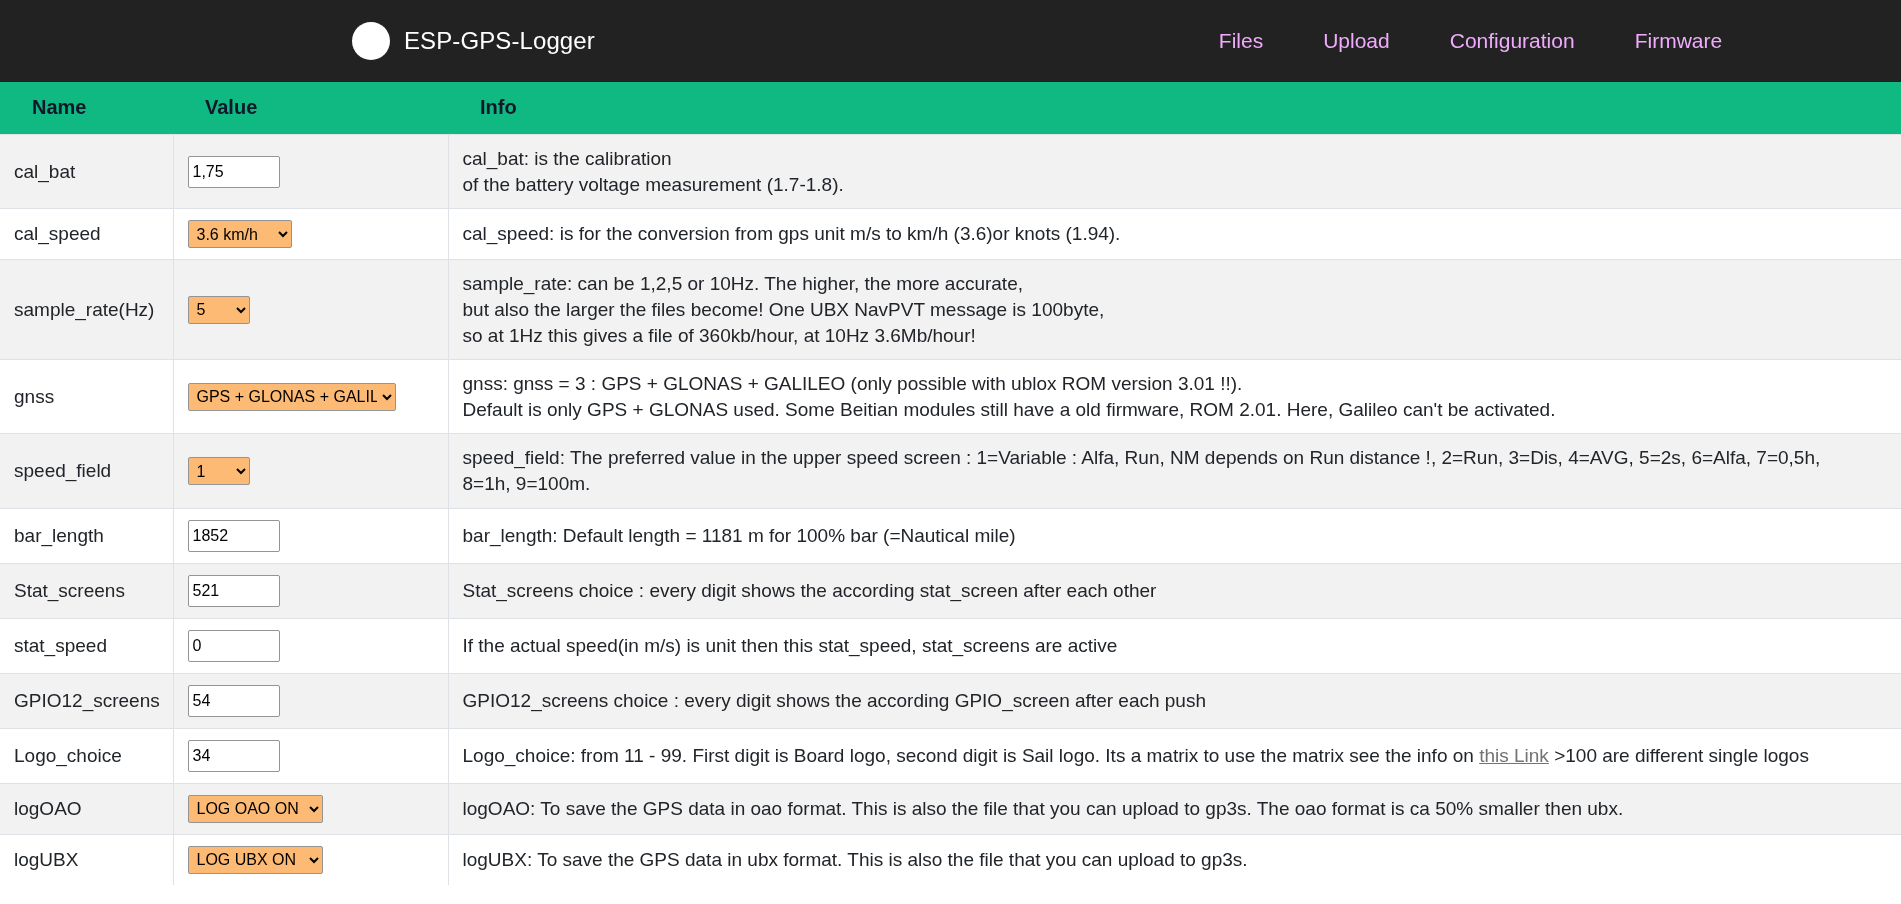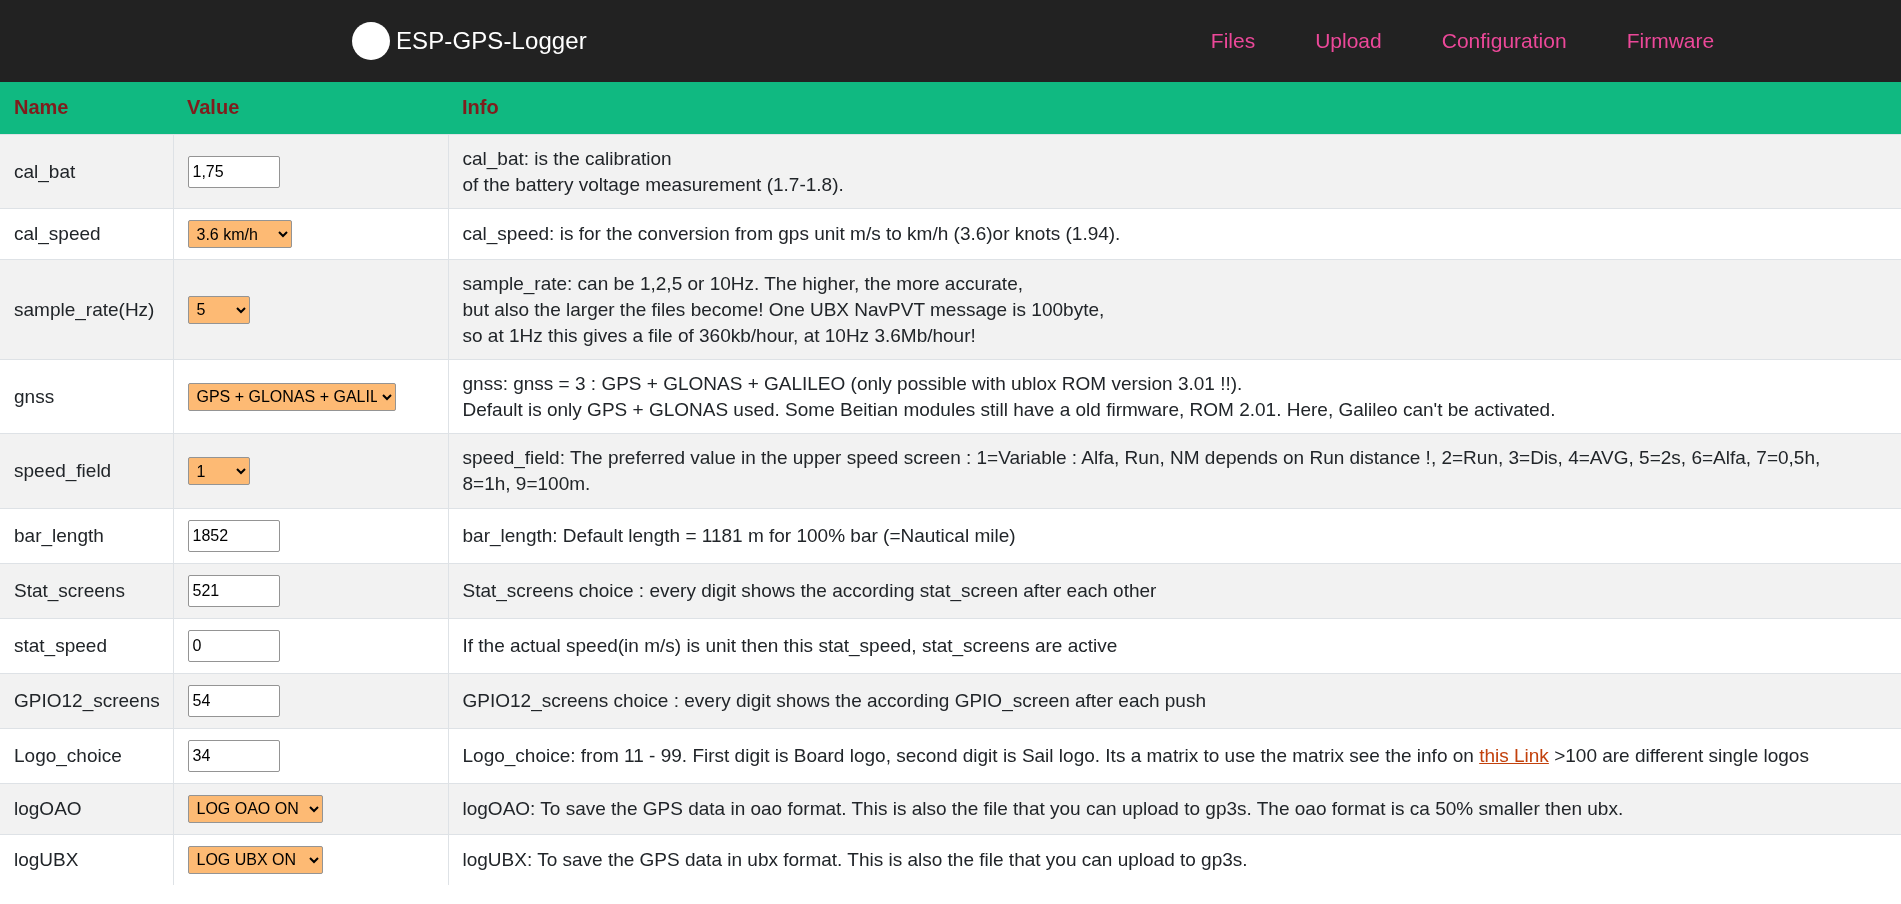--- a/index.html
+++ b/index.html
@@ -16,21 +16,21 @@
   .navbar {
     height: 82px;
     background: #222222;
     display: flex;
     align-items: center;
     position: relative;
   }
   .brand {
     display: flex;
     align-items: center;
-    gap: 6px;
+    gap: 14px;
     margin-left: 352px;
   }
   .brand-logo {
     width: 38px;
     height: 38px;
     border-radius: 50%;
     background: #ffffff;
     display: block;
   }
   .brand-title {
@@ -38,42 +38,42 @@
     font-size: 24px;
     letter-spacing: 0.1px;
   }
   .nav-links {
     display: flex;
     align-items: center;
     gap: 0px;
     margin-left: 594px;
   }
   .nav-link {
-    color: #ec4899;
+    color: #f0abfc;
     font-size: 21px;
     text-decoration: none;
     padding: 10px 30px;
     white-space: nowrap;
   }
 
   
   .table-wrap { width: 1901px; }
   table.cfg {
     border-collapse: collapse;
     width: 1901px;
     table-layout: fixed;
   }
   table.cfg th {
     background: #17b978;
     background: #10b981;
-    color: #7f1d1d;
+    color: #0f172a;
     text-align: left;
     font-size: 20px;
     font-weight: bold;
-    padding: 14px 14px 15px 14px;
+    padding: 14px 14px 15px 32px;
     border: none;
   }
   table.cfg th.col-name  { width: 173px; }
   table.cfg th.col-value { width: 275px; }
   table.cfg th.col-info  { width: auto; }
 
   table.cfg td {
     font-size: 19px;
     color: #212529;
     padding: 11px 14px;
@@ -113,21 +113,21 @@
     background: #fdba74;
     color: #000000;
     border-radius: 2px;
   }
   select.w-small  { width: 62px; }
   select.w-mid    { width: 104px; }
   select.w-wider  { width: 135px; }
   select.w-widest { width: 208px; }
 
   a.inline-link {
-    color: #c2410c;
+    color: #737373;
     text-decoration: underline;
   }
   .info-line { display: block; }
 </style>
 </head>
 <body>
 
 <div class="navbar">
   <div class="brand">
     <span class="brand-logo"></span>

